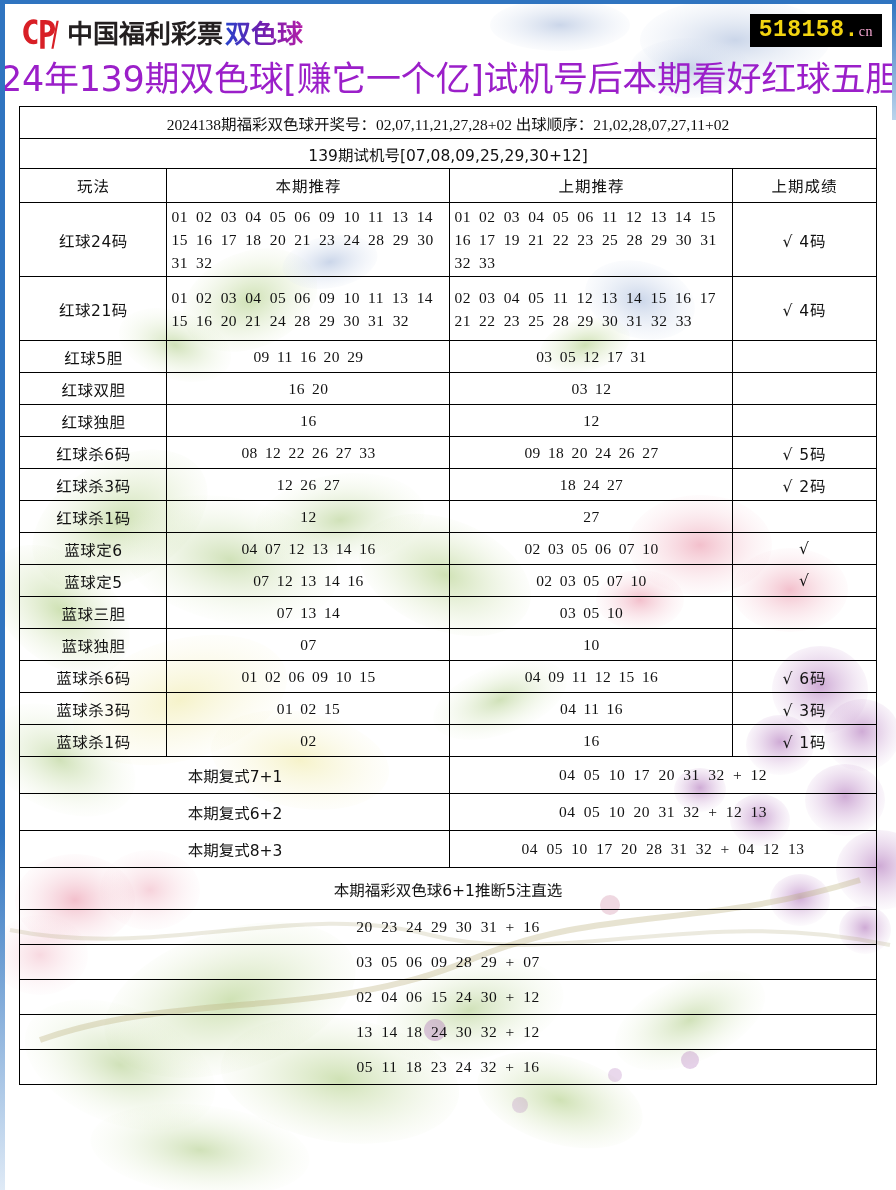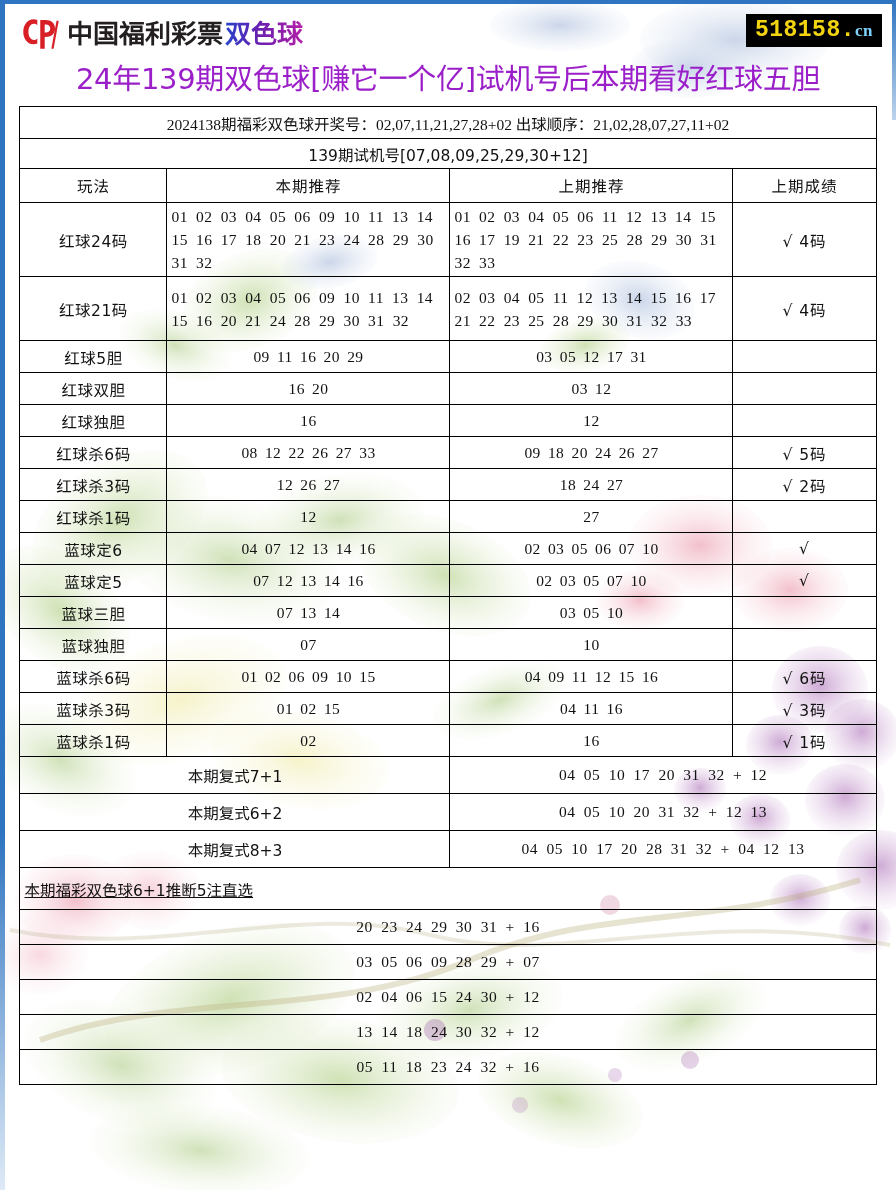--- a/index.html
+++ b/index.html
@@ -72,32 +72,32 @@
     z-index: 7;
   }
   #site-badge .num {
     font-family: Liberation Mono, monospace;
     font-size: 23px; font-weight: bold;
     color: #f2d410;
     letter-spacing: 0.5px;
   }
   #site-badge .tld {
     font-family: "Liberation Serif", serif;
-    font-size: 17px; font-weight: bold;
-    color: #7dd3fc;
+    font-size: 14px; font-weight: normal;
+    color: #f9a8d4;
     letter-spacing: 0.5px;
   }
 
   
   #page-title {
     position: relative; z-index: 4;
     text-align: center;
     color: #9b1fc9;
     font-family: "DejaVu Sans", "Liberation Sans", sans-serif;
-    font-size: 29px;
+    font-size: 35px;
     font-weight: normal;
     line-height: 38px;
     letter-spacing: -0.3px;
     white-space: nowrap;
     margin: 0;
     padding: 2px 0 4px 0;
   }
 
   
   #main-table {
@@ -176,24 +176,24 @@
   }
   .fushi-nums {
     text-align: center;
     font-family: "Liberation Serif", serif;
     font-size: 17px;
     word-spacing: 4px;
     letter-spacing: 0.5px;
     height: 37px;
   }
   .section-title {
+    text-align: center;
     font-family: "DejaVu Sans", "Liberation Sans", sans-serif;
     font-size: 17px;
     height: 42px;
-    text-decoration: underline;
   }
   .bet-row {
     text-align: center;
     font-family: "Liberation Serif", serif;
     font-size: 17px;
     word-spacing: 4px;
     letter-spacing: 0.5px;
     height: 35px;
   }
   .r-tall3 { height: 64px; }

